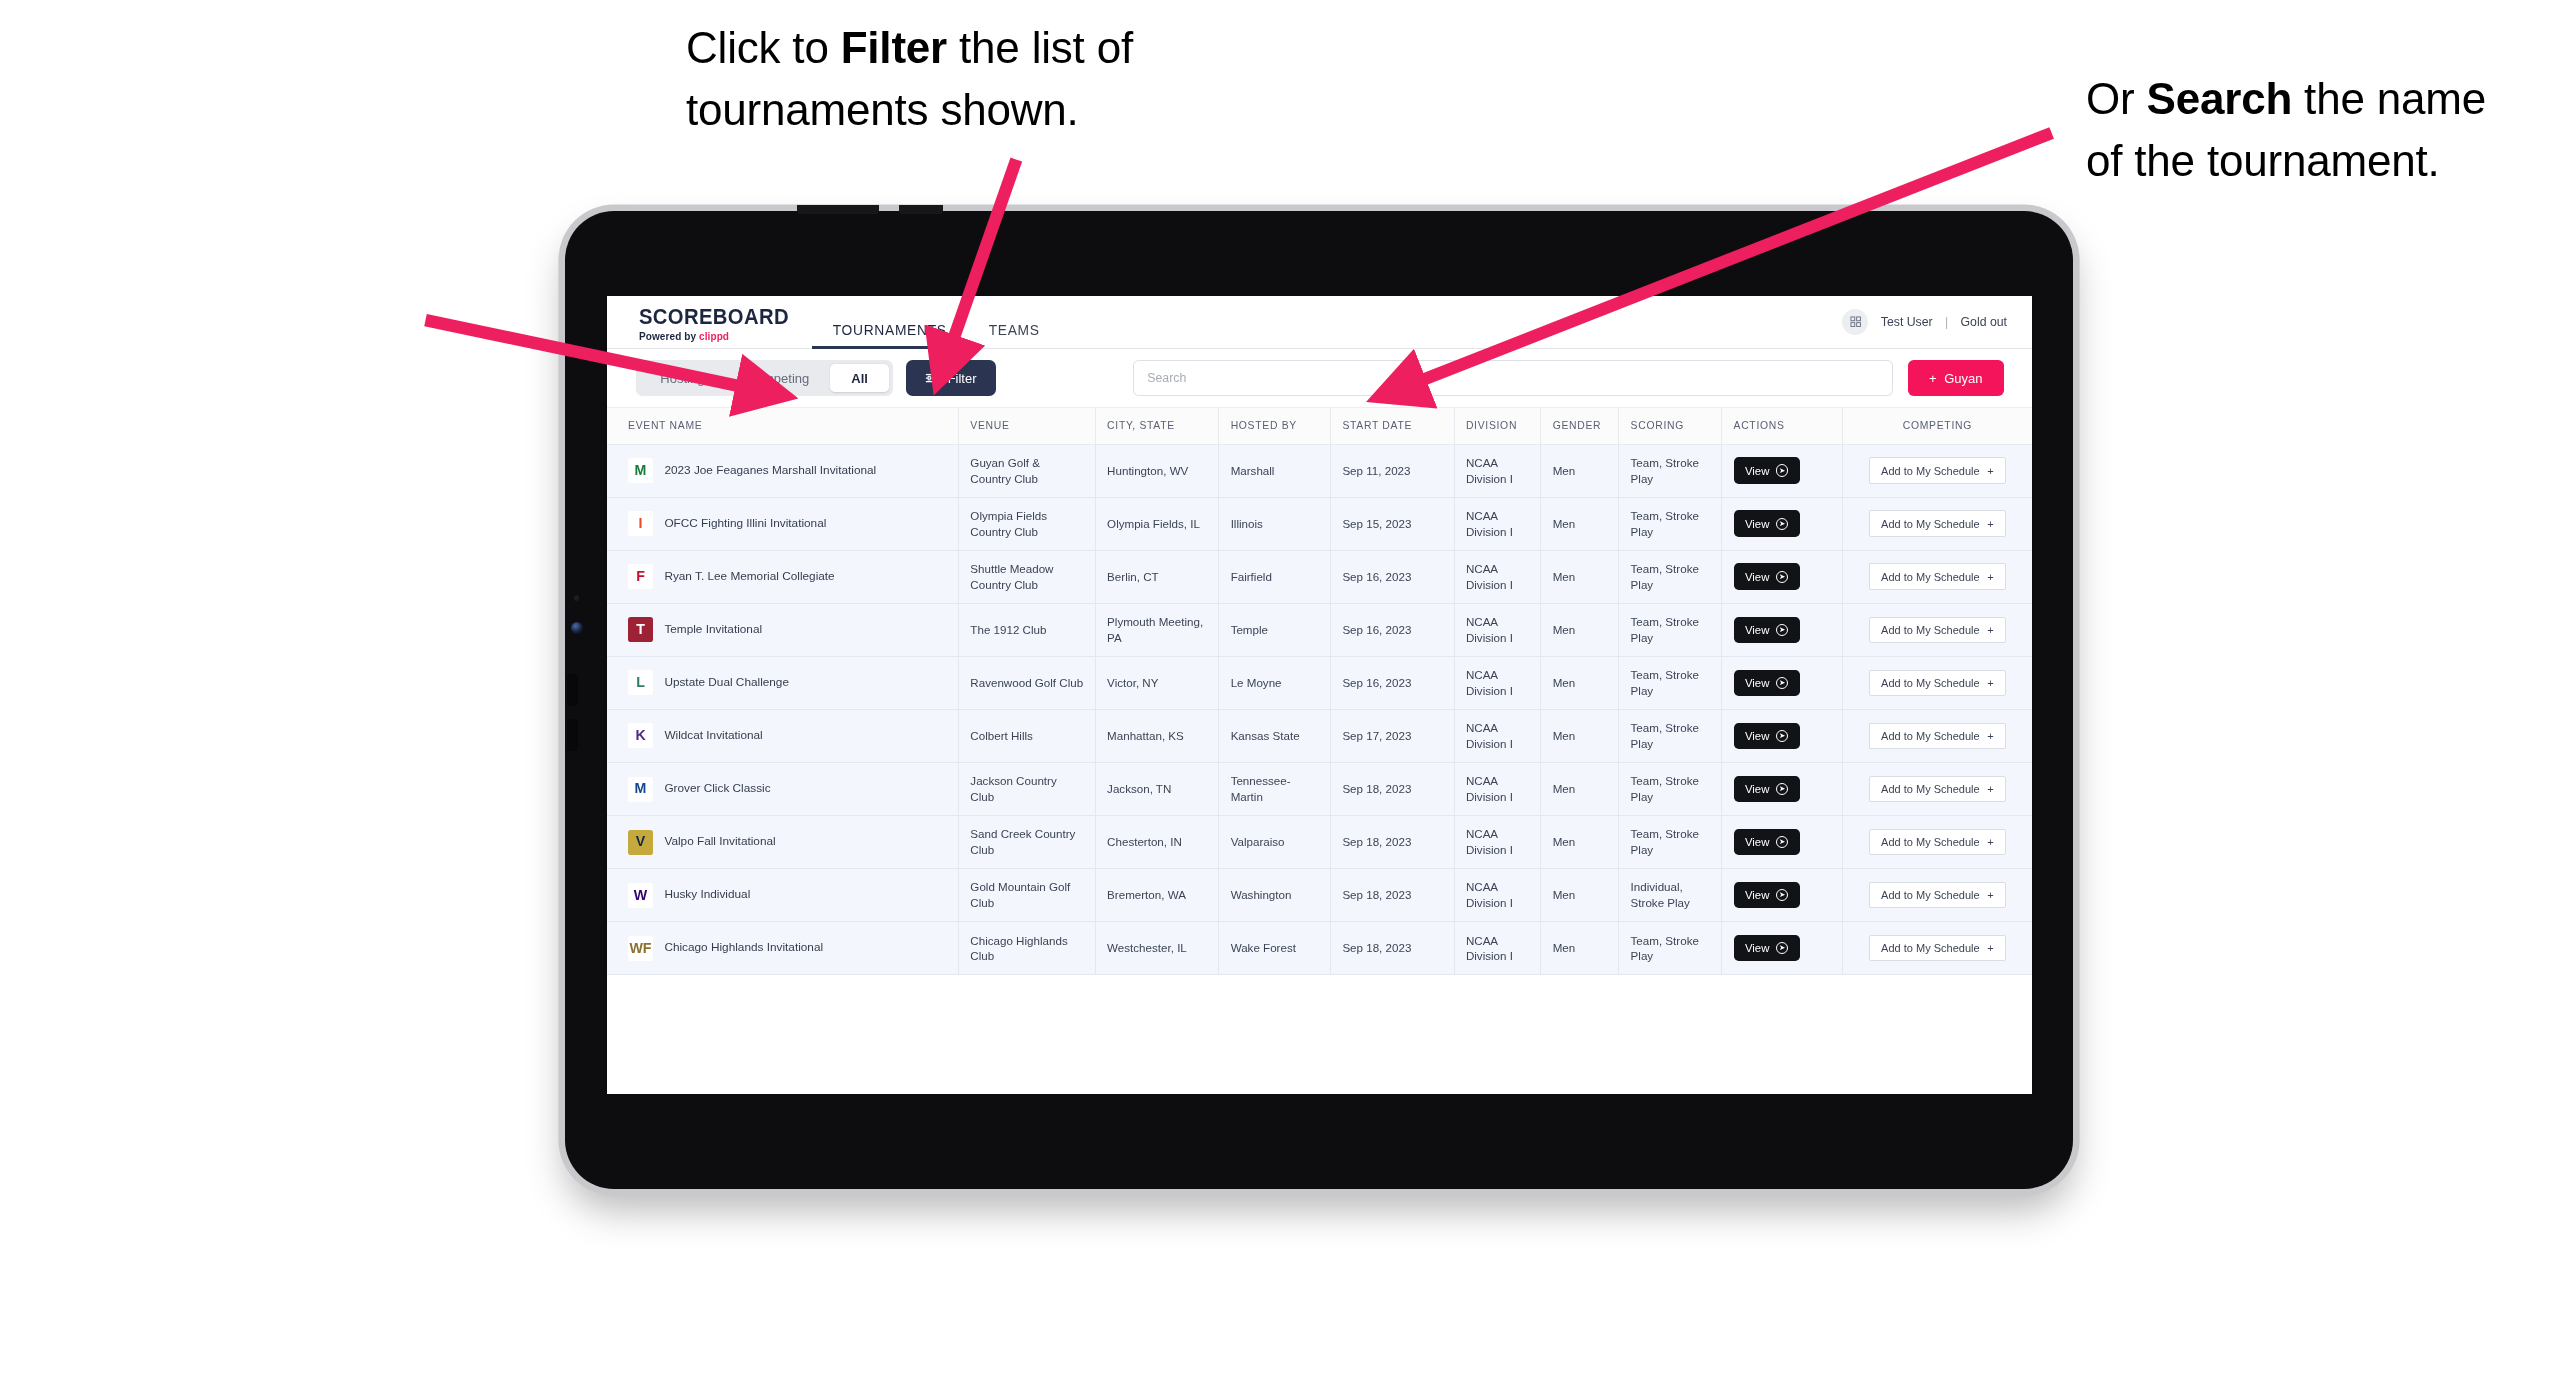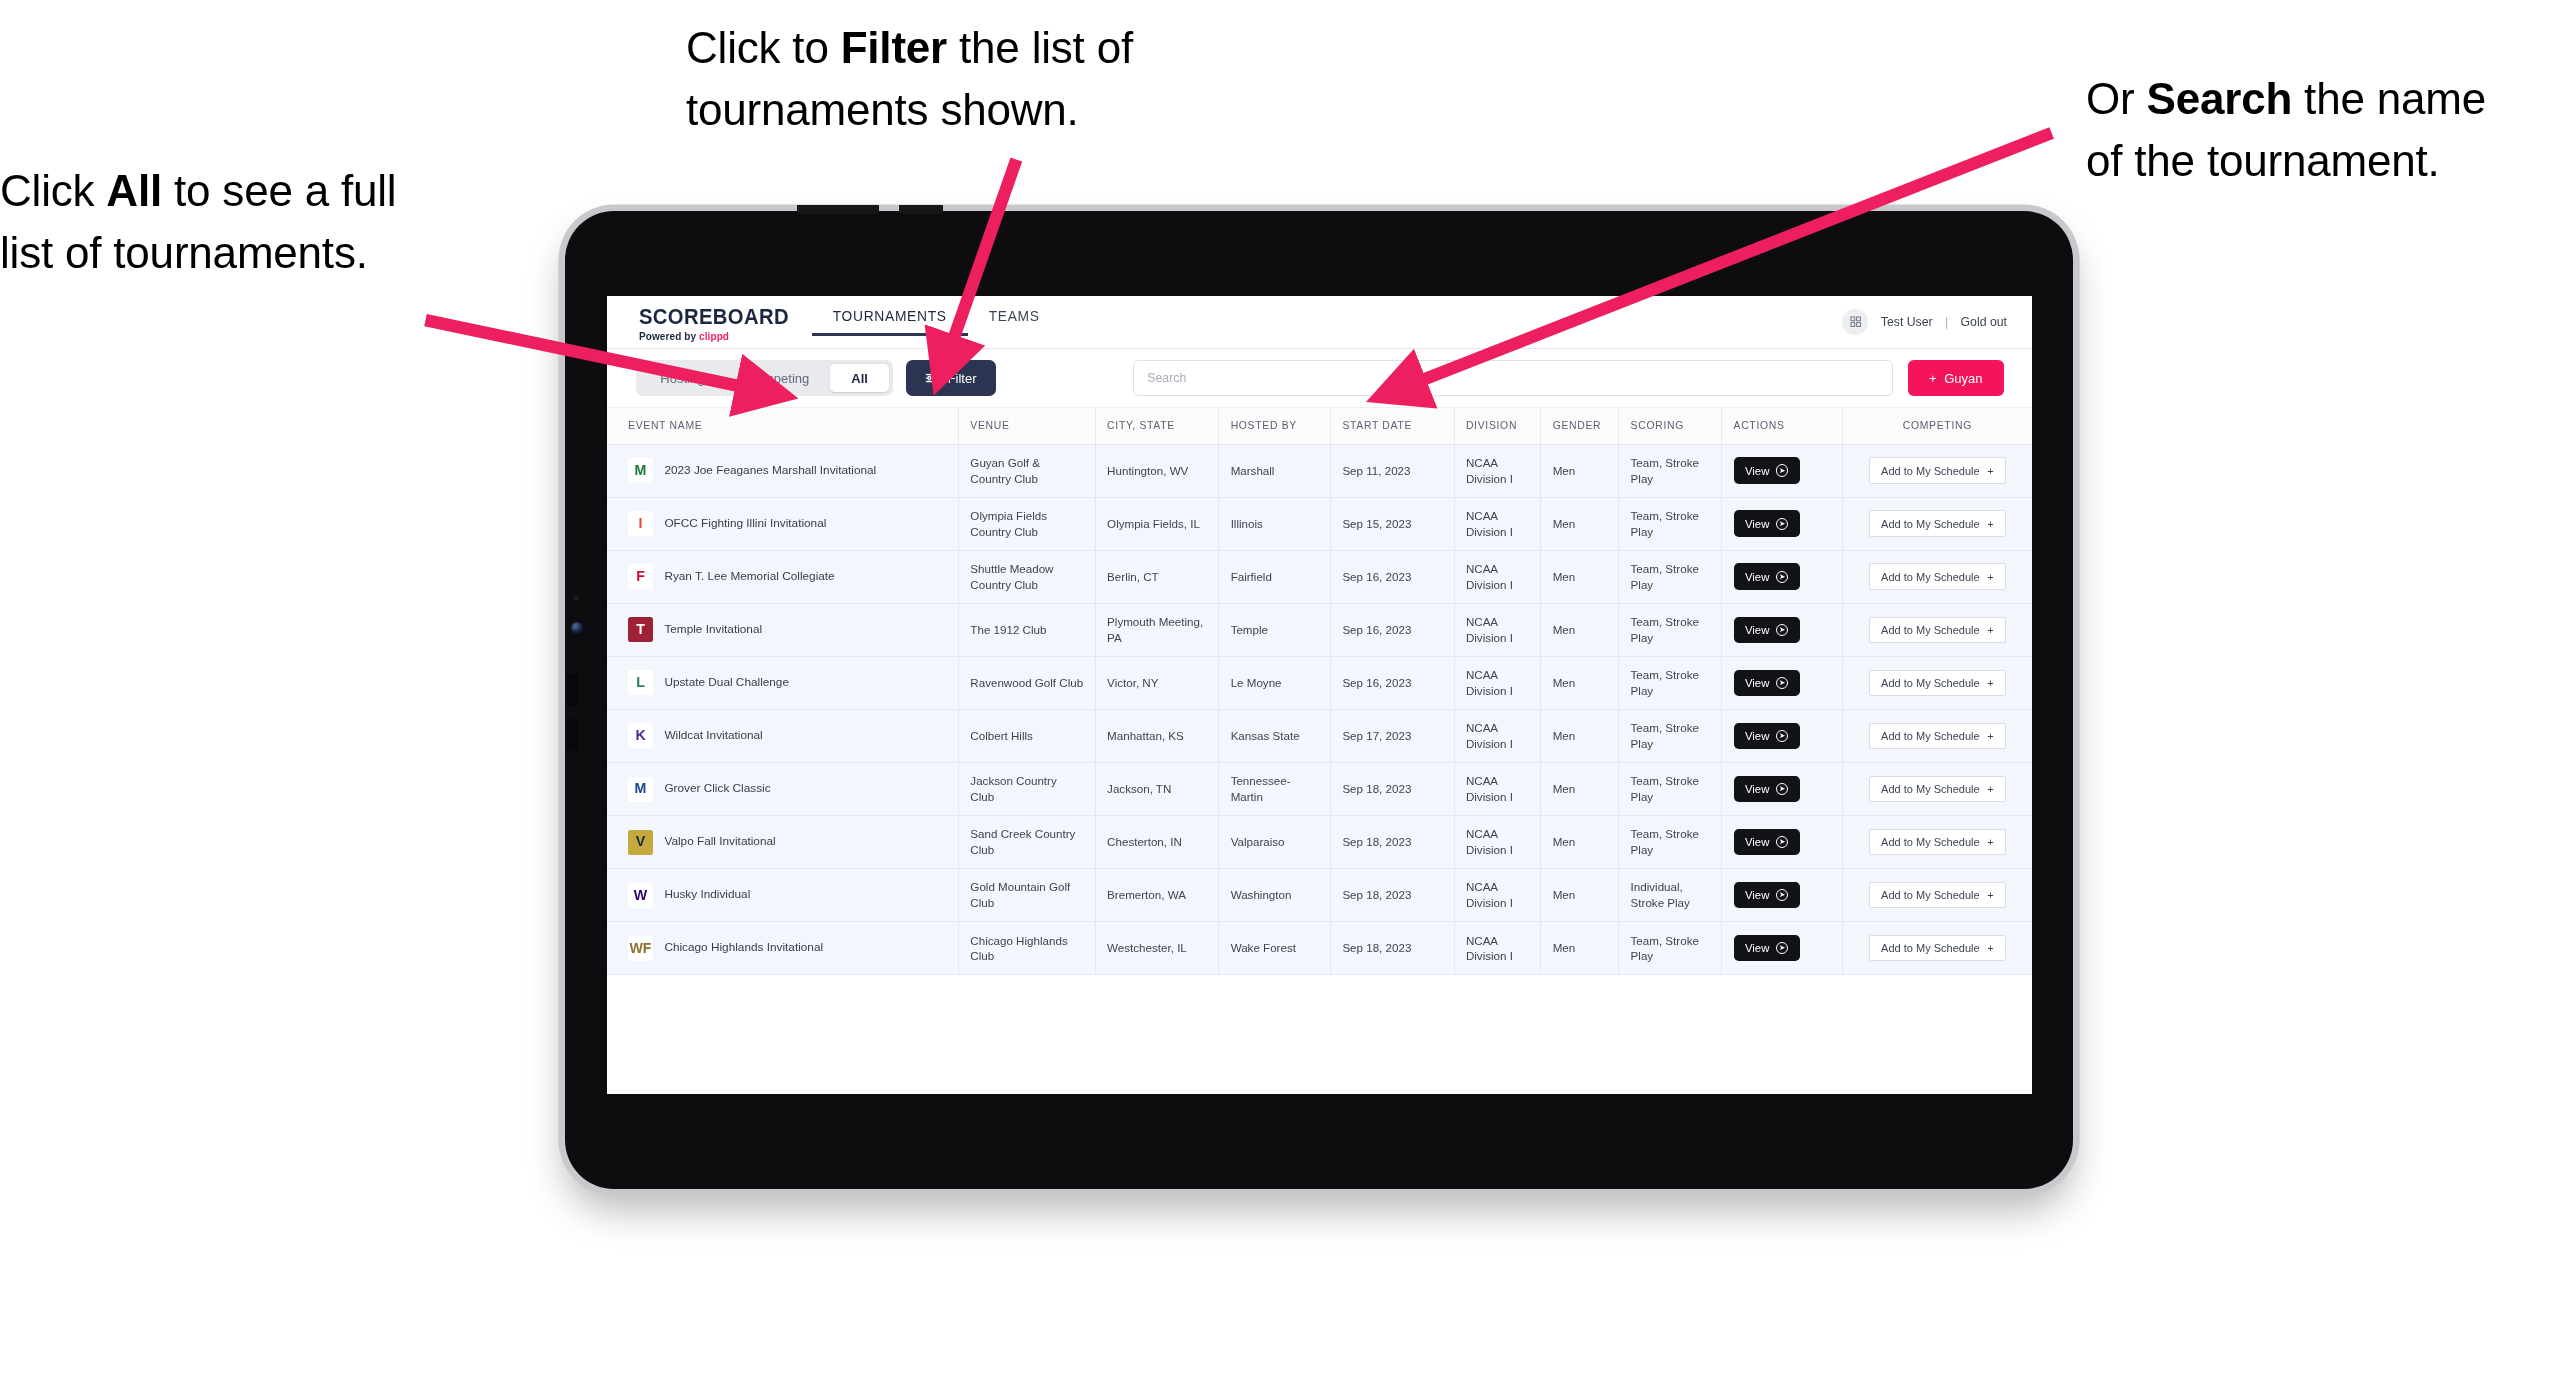--- a/index.html
+++ b/index.html
@@ -66,21 +66,21 @@
   }
   .brand { padding: 0 0 5.7px 32px; width: 199px; }
   .brand-title {
     font-family: "Liberation Sans Narrow","Liberation Sans", sans-serif;
     font-size: 22px; font-weight: 700; color: #1d2640;
     letter-spacing: 0.4px; transform: scaleX(0.92); transform-origin: left center;
   }
   .brand-sub { font-size: 10px; color: #1d2640; font-weight: 600; margin-top: 0.9px; letter-spacing:0.1px;}
   .brand-sub .pink { color: #ee1f5f; font-weight: 800; }
 
-  .nav-tabs { display: flex; align-items: center; height: 100%; margin-left: 5.7px; }
+  .nav-tabs { display: flex; align-items: flex-end; height: 100%; margin-left: 5.7px; }
   .nav-tab {
     font-size: 13.8px; color: #3c4354; letter-spacing: 0.7px;
     padding: 0 21px 10.4px 21px; position: relative; cursor: pointer;
   }
   .nav-tab.active { color: #1d2640; }
   .nav-tab.active::after {
     content:""; position:absolute; left: 0; right: 0; bottom: -0.9px; height: 2.8px; background: #2b3552;
   }
 
   .header-right {
@@ -171,23 +171,20 @@
   .circ {
     width: 12.3px; height: 12.3px; border-radius: 50%; border: 1.3px solid currentColor;
     display: inline-flex; align-items: center; justify-content: center; font-size: 7.6px; line-height: 1;
   }
 </style>
 </head>
 <body>
 
 <div id="stage">
 
-  <div class="annot" id="annot-all">
-    <span>Click </span><b>All</b><span> to see a full list of tournaments.</span>
-  </div>
   <div class="annot" id="annot-filter">
     <span>Click to </span><b>Filter</b><span> the list of tournaments shown.</span>
   </div>
   <div class="annot" id="annot-search">
     <span>Or </span><b>Search</b><span> the name of the tournament.</span>
   </div>
 
   <div id="tablet">
     <div class="bezel-btn" id="btn-top-1"></div>
     <div class="bezel-btn" id="btn-top-2"></div>

